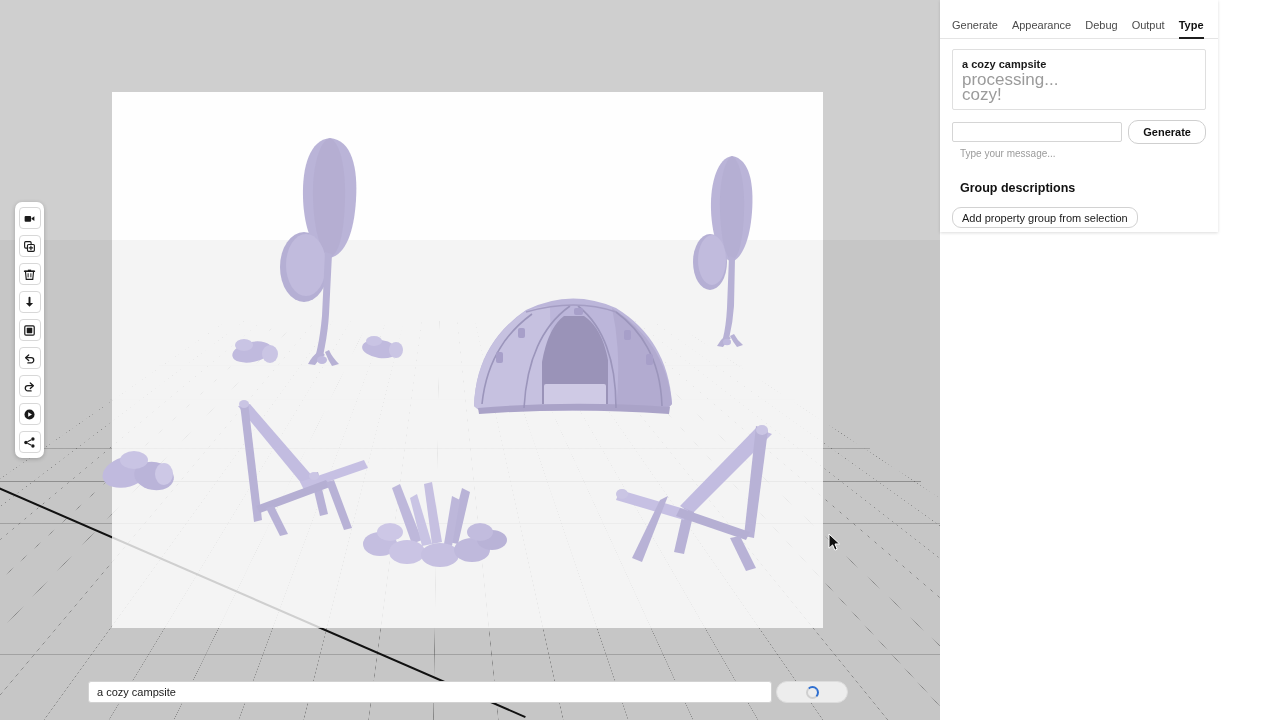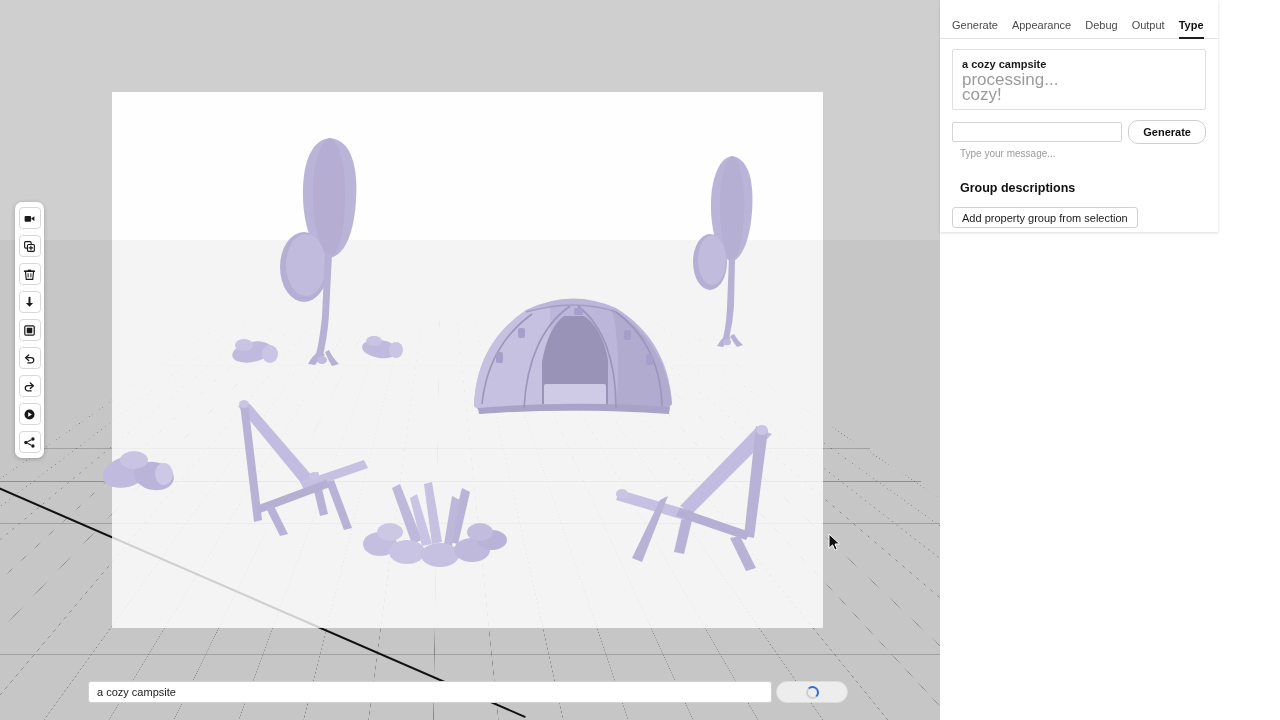--- a/index.html
+++ b/index.html
@@ -201,21 +201,21 @@
     margin: 4px 12px 0 20px;
     font-size: 10px; color: #9b9b9b;
   }
   #group-title {
     margin: 22px 12px 0 20px;
     font-size: 12.5px; font-weight: bold; color: #111;
   }
   #add-group-btn {
     margin: 12px 12px 11px 12px;
     height: 21px; padding: 0 9px;
-    border: 1px solid #d2d2d2; border-radius: 3px;
+    border: 1px solid #d2d2d2; border-radius: 9px;
     background: #fff;
     font-family: "Liberation Sans", sans-serif;
     font-size: 11px; color: #1a1a1a;
     cursor: pointer;
   }
 </style>
 </head>
 <body>
 
 <div id="app">

